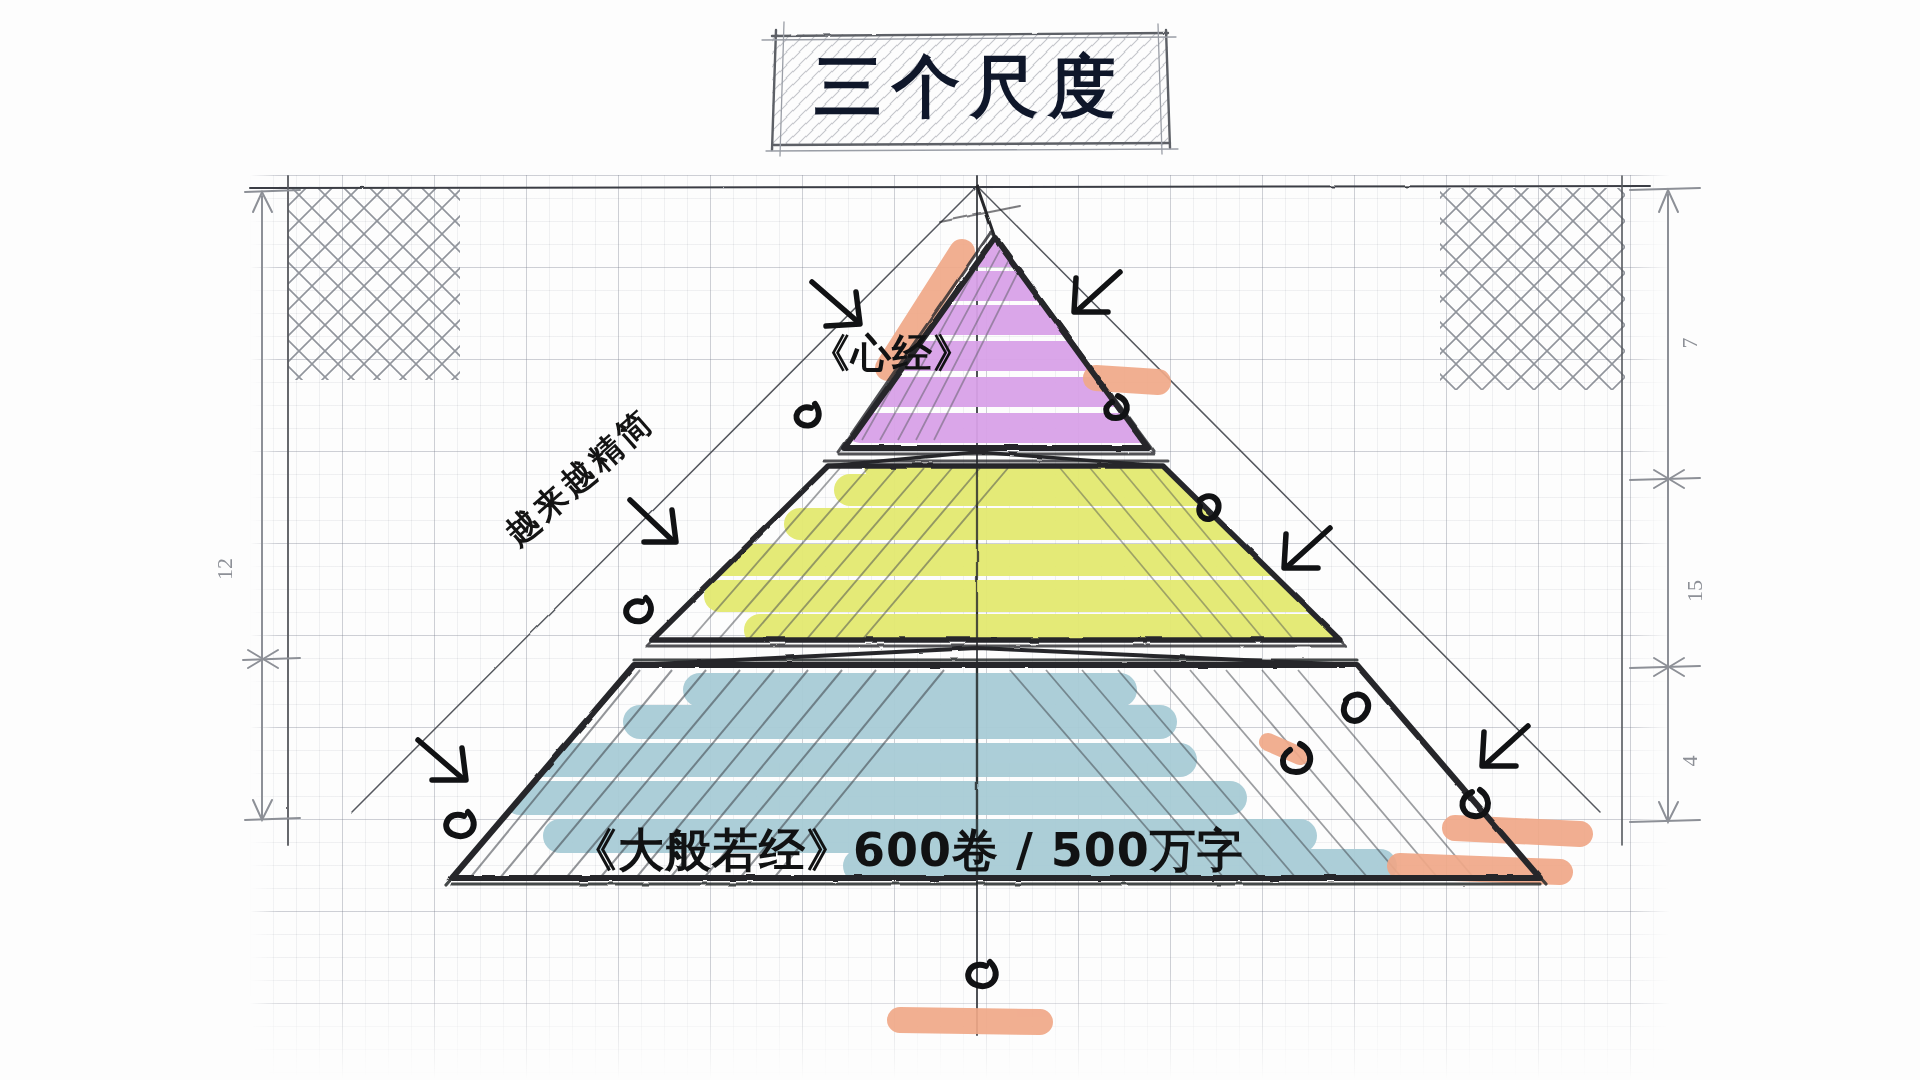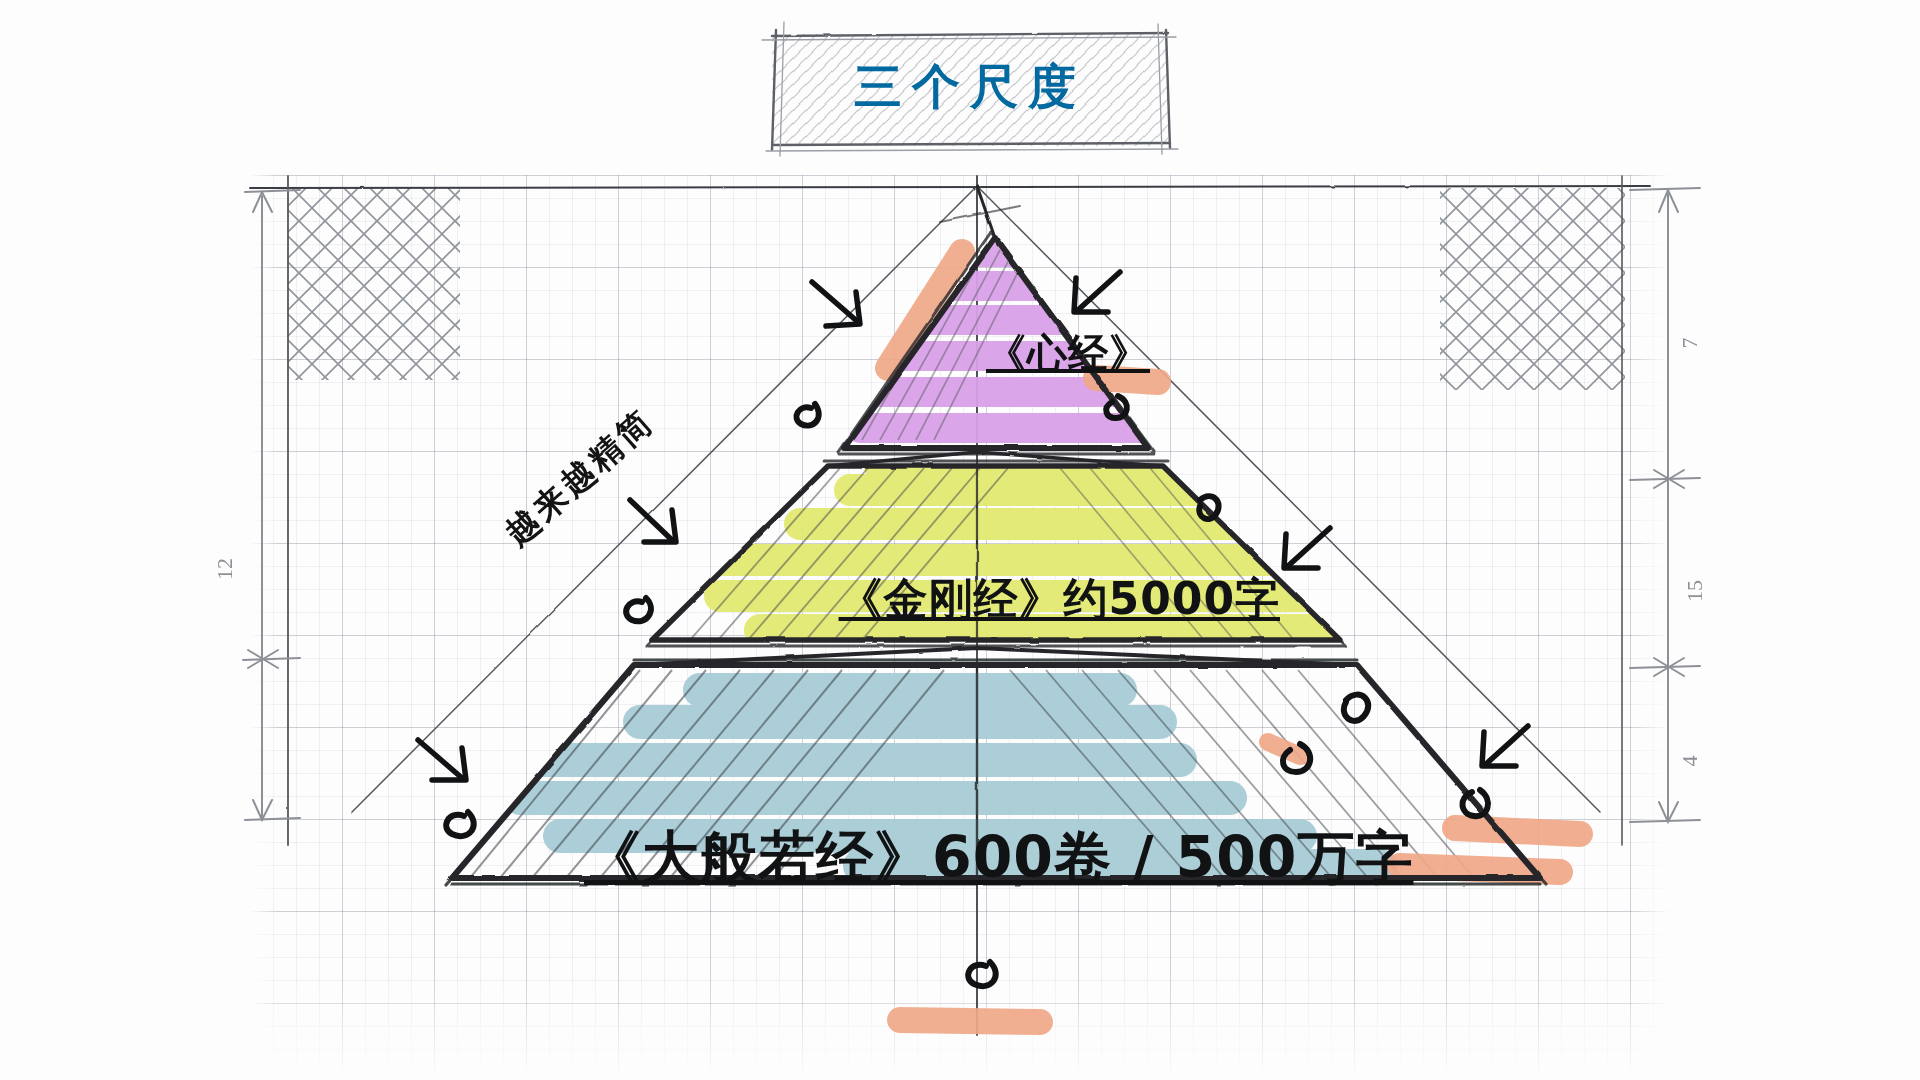--- a/index.html
+++ b/index.html
@@ -54,56 +54,55 @@
   }
   #title-text {
     position: absolute;
     left: 0; top: 0;
     width: 400px;
     height: 118px;
     display: flex;
     align-items: center;
     justify-content: center;
     font-family: "DejaVu Sans", "Liberation Sans", sans-serif;
-    font-size: 48px;
+    font-size: 68px;
     font-weight: 700;
     letter-spacing: 10px;
-    color: #0369a1;
+    color: #0f172a;
     white-space: nowrap;
   }
   
   .layer-label {
     position: absolute;
     color: #111213;
     font-family: "DejaVu Sans", "Liberation Sans", sans-serif;
     font-weight: 700;
     white-space: nowrap;
-    text-align: right;
+    text-align: left;
     letter-spacing: 1px;
     user-select: none;
-    text-decoration: underline;
   }
   #label-top {
     left: 810px;
     top: 330px;
     width: 340px;
     font-size: 40px;
     line-height: 1.18;
   }
   #label-mid {
     left: 700px;
     top: 570px;
     width: 580px;
     font-size: 44px;
   }
   #label-bottom {
-    left: 584px;
+    left: 571px;
     top: 820px;
     width: 820px;
-    font-size: 57px;
+    font-size: 46px;
   }
   #side-note {
     position: absolute;
     left: 430px;
     top: 455px;
     width: 300px;
     font-family: "DejaVu Sans", "Liberation Sans", sans-serif;
     font-size: 33px;
     font-weight: 700;
     color: #141414;
@@ -394,21 +393,20 @@
   </svg>
 
   <div id="title-box">
     <div id="title-text">三个尺度</div>
   </div>
 
   <div class="layer-label" id="label-top">
     <div>《心经》</div>
   </div>
 
-  <div class="layer-label" id="label-mid">《金刚经》约5000字</div>
 
   <div class="layer-label" id="label-bottom">《大般若经》600卷 / 500万字</div>
 
   <div id="side-note">越来越精简</div>
 
   <div class="dim-label" style="left:214px; top:556px; transform:rotate(-90deg);">12</div>
 
   <div class="dim-label" style="left:1684px; top:330px; transform:rotate(-90deg);">7</div>
 
   <div class="dim-label" style="left:1684px; top:578px; transform:rotate(-90deg);">15</div>

